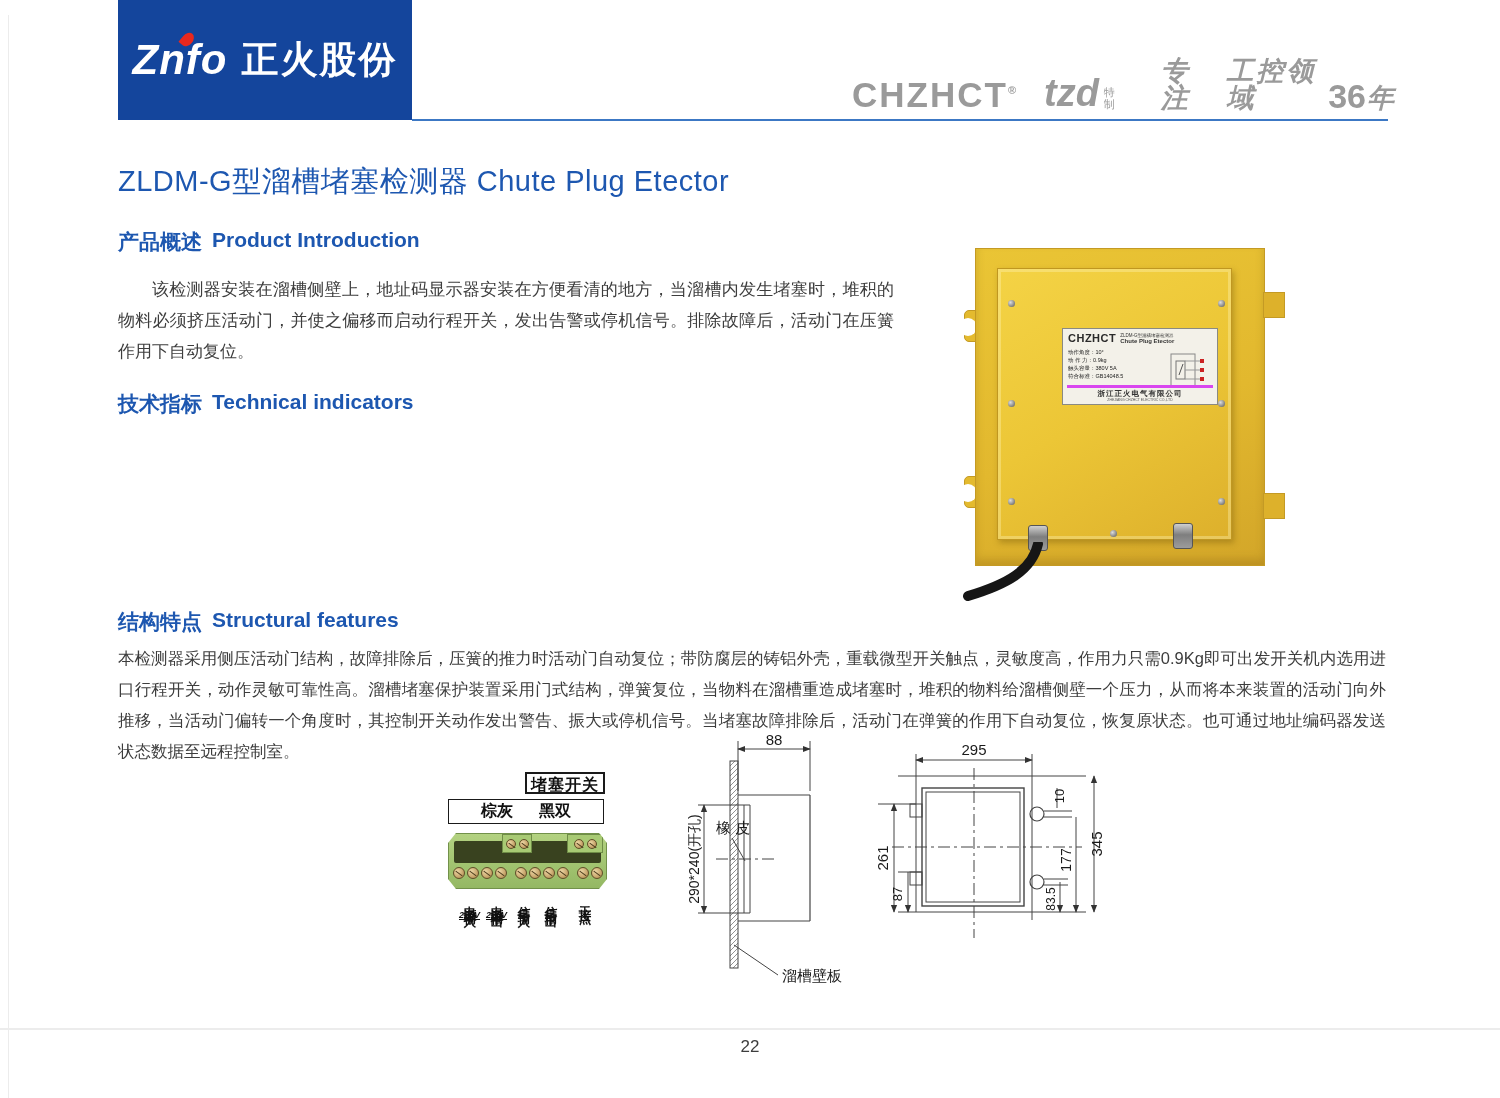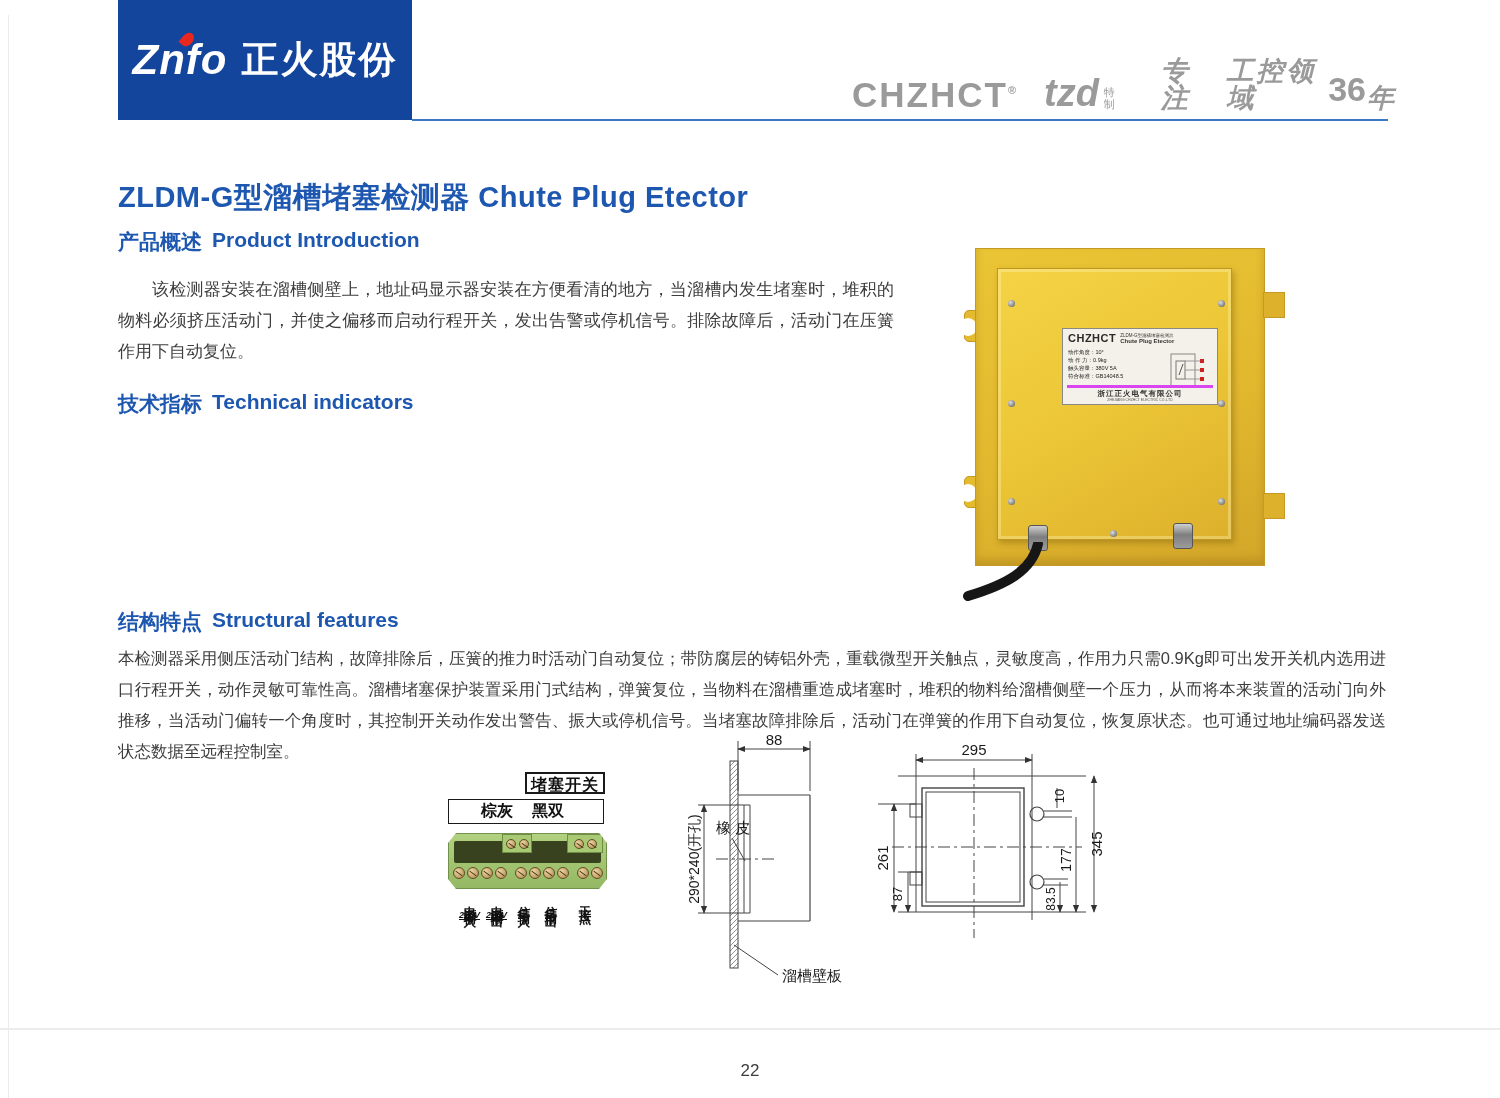--- a/index.html
+++ b/index.html
@@ -15,24 +15,24 @@
                  border-radius:60% 60% 60% 0; transform:rotate(40deg); }
   .logo-cn { color:#fff; font-size:37px; font-weight:bold; letter-spacing:2px; }
   .header-rule { position:absolute; left:412px; top:119px; width:976px; height:2px; background:#3c78c4; }
   .brand-row { position:absolute; left:852px; top:60px; width:545px; height:52px; display:flex; align-items:flex-end; color:#9a9a9a; }
   .brand-main { font-size:35px; font-weight:bold; letter-spacing:2px; line-height:1; }
   .brand-reg { font-size:11px; vertical-align:super; }
   .brand-tzd { font-size:38px; font-weight:bold; font-style:italic; line-height:1; margin-left:26px; }
   .brand-tzd-sub { display:flex; flex-direction:column; font-size:11px; line-height:12px; margin-left:5px; margin-bottom:2px; }
   .brand-slogan { margin-left:46px; font-size:27px; font-weight:bold; letter-spacing:3px; line-height:1;
                   font-family:"Liberation Serif", serif; font-style:italic; display:flex; align-items:flex-end; }
-  .slogan-num { font-size:34px; font-style:normal; font-family:"Liberation Sans", sans-serif; letter-spacing:0; line-height:.85; margin:8px 1px; }
-
-  
-  .title { position:absolute; left:118px; top:178px; font-size:29px; font-weight:700; color:#1d57b0; letter-spacing:.5px; }
+  .slogan-num { font-size:34px; font-style:normal; font-family:"Liberation Sans", sans-serif; letter-spacing:0; line-height:.85; margin:1px 1px; }
+
+  
+  .title { position:absolute; left:118px; top:162px; font-size:29px; font-weight:400; color:#1d57b0; letter-spacing:.5px; }
   .sec-head { position:absolute; font-size:21px; font-weight:600; color:#1d57b0; display:flex; gap:10px; }
   .sec-head-intro { left:118px; top:228px; }
   .sec-head-tech { left:118px; top:390px; }
   .sec-head-struct { left:118px; top:608px; }
   .intro-p { position:absolute; left:118px; top:274px; width:776px; font-size:17px; line-height:31px;
              color:#3d3d3d; text-indent:2em; text-align:justify; }
   .spec-list { position:absolute; left:118px; top:430px; width:660px; font-size:17px; color:#3d3d3d; }
   .spec-list div { height:27.5px; line-height:27.5px; }
   .struct-p { position:absolute; left:118px; top:643px; width:1268px; font-size:16.5px; line-height:31px;
               color:#3d3d3d; text-align:justify; }
@@ -70,21 +70,21 @@
   .np-foot { position:absolute; left:4px; right:4px; bottom:2px; border-top:3px solid #d946ef; text-align:center; }
   .np-company { font-size:7.5px; font-weight:bold; color:#333; letter-spacing:1px; line-height:9px; margin-top:1px; }
   .np-company-en { font-size:3.5px; color:#555; line-height:4px; }
 
   
   .term { position:absolute; left:448px; top:772px; width:170px; }
   .term-title { margin-left:77px; width:80px; height:22px; border:2px solid #1a1a1a; font-size:16px; font-weight:bold;
                 color:#111; text-align:center; line-height:22px; letter-spacing:1px; }
   .term-wires { margin-top:5px; width:156px; height:25px; border:1.5px solid #1a1a1a; font-size:16px; font-weight:bold;
                 color:#111; display:flex; align-items:center; }
-  .wire-l { margin-left:32px; } .wire-r { margin-left:19px; }
+  .wire-l { margin-left:32px; } .wire-r { margin-left:26px; }
   .term-block { position:relative; margin-top:9px; width:159px; height:56px;
                 background:linear-gradient(#b3d281,#94b863); border:1px solid #72914a;
                 clip-path:polygon(0 18%,5% 0,95% 0,100% 18%,100% 82%,95% 100%,5% 100%,0 82%); }
   .term-dark { position:absolute; left:5px; right:5px; top:7px; height:22px; background:#39421f; border-radius:2px; }
   .term-sub { position:absolute; top:0; height:19px; background:#a8ca74; border:1px solid #6f8d47; display:flex;
               align-items:center; justify-content:center; gap:3px; }
   .term-sub-1 { left:53px; width:30px; } .term-sub-2 { left:118px; width:36px; }
   .tscrew { width:12px; height:12px; border-radius:50%; border:1px solid #5f4e28;
             background:radial-gradient(circle at 35% 35%, #ecd7a4, #b08548); position:relative; flex:none; }
   .tscrew::after { content:""; position:absolute; left:1px; top:5px; width:8px; height:1px; background:#4d3d1d; transform:rotate(35deg); }
@@ -98,21 +98,21 @@
            letter-spacing:3px; color:#111; }
   .vsub { font-size:9px; font-weight:bold; font-style:italic; text-decoration:underline; color:#111; margin-top:2px; }
 
   
   .side-view { position:absolute; left:688px; top:733px; }
   .front-view { position:absolute; left:858px; top:742px; }
   svg text { fill:#1a1a1a; font-family:"Liberation Sans", sans-serif; }
 
   
   .footer-rule { position:absolute; left:0; top:1028px; width:1500px; height:2px; background:#ececec; }
-  .page-num { position:absolute; left:0; right:0; top:1037px; text-align:center; font-size:17px; color:#3d3d3d;margin-top:24px; }
+  .page-num { position:absolute; left:0; right:0; top:1037px; text-align:center; font-size:17px; color:#3d3d3d; }
 </style>
 </head>
 <body>
 
 <div class="page">
   <div class="page-edge"></div>
 
   <div class="logo-box">
     <span class="logo-en">
       <span>Znfo</span>

